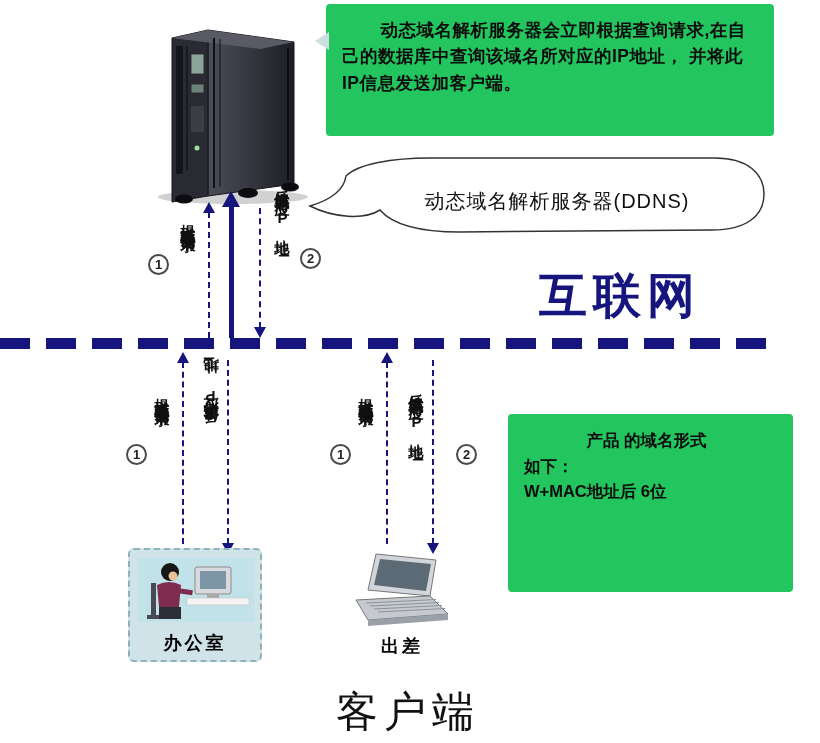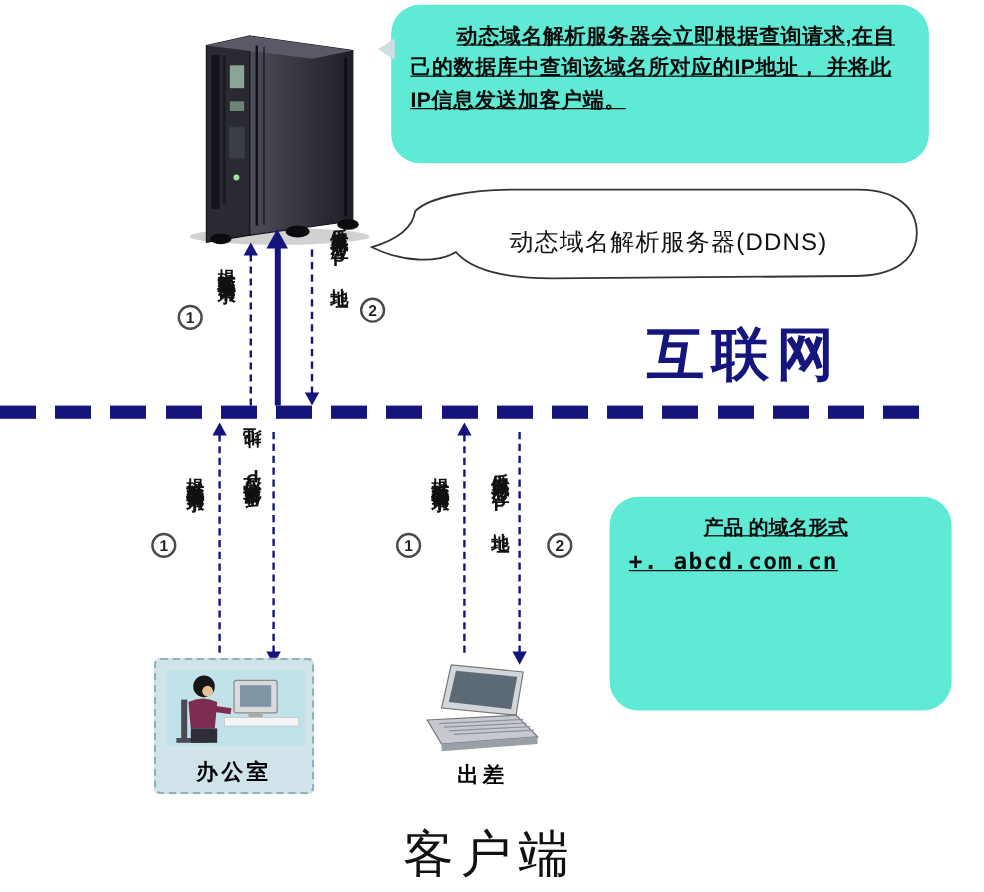--- a/index.html
+++ b/index.html
@@ -2,21 +2,21 @@
 <html><head>
 <meta charset="utf-8">
 <style>
   * { box-sizing: border-box; }
   html,body { margin:0; padding:0; background:#fff; }
   body { font-family:"Liberation Sans","DejaVu Sans",sans-serif; }
   #stage { position:relative; width:820px; height:743px; background:#ffffff; overflow:hidden; }
   .abs { position:absolute; }
 
   
-  .callout { position:absolute; background:#5eead4; border-radius:24px; color:#0b0b0b; font-weight:bold;text-decoration:underline; }
+  .callout { position:absolute; background:#22c55e; border-radius:4px; color:#0b0b0b; font-weight:bold; }
   #top-callout { left:326px; top:4px; width:448px; height:132px; padding:13px 16px 10px 16px;
                  font-size:17.5px; line-height:1.5; letter-spacing:0.5px; }
   #top-callout::before { content:""; position:absolute; left:-11px; top:28px;
                  border-top:9px solid transparent; border-bottom:9px solid transparent;
                  border-right:14px solid #cddee2; }
   #top-callout .indent { text-indent:2.2em; }
 
   #product-callout { left:508px; top:414px; width:285px; height:178px; padding:14px 24px 10px 16px;
                  font-size:16.5px; line-height:1.55; }
   .pc-center { text-align:center; }
@@ -160,18 +160,19 @@
       <line x1="20" y1="53" x2="90" y2="49.5"></line>
       <line x1="24" y1="56" x2="93" y2="52.5"></line>
       <line x1="28" y1="59" x2="96" y2="55.5"></line>
       <line x1="32" y1="62" x2="99" y2="58.5"></line>
     </g>
   </svg>
   <div id="trip-label" class="client-label">出差</div>
 
   <div id="product-callout" class="callout">
     <div class="pc-center">产品 的域名形式</div>
-    <div class="pc-mono">+. abcd.com.cn</div>
+    <div>如下：</div>
+    <div>W+MAC地址后 6位</div>
   </div>
 
   <div id="client-footer">客户端</div>
 
 </div>
 
 </body></html>

